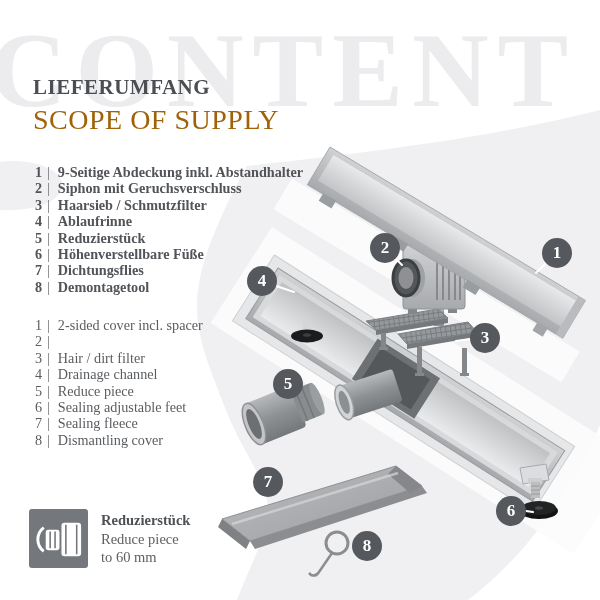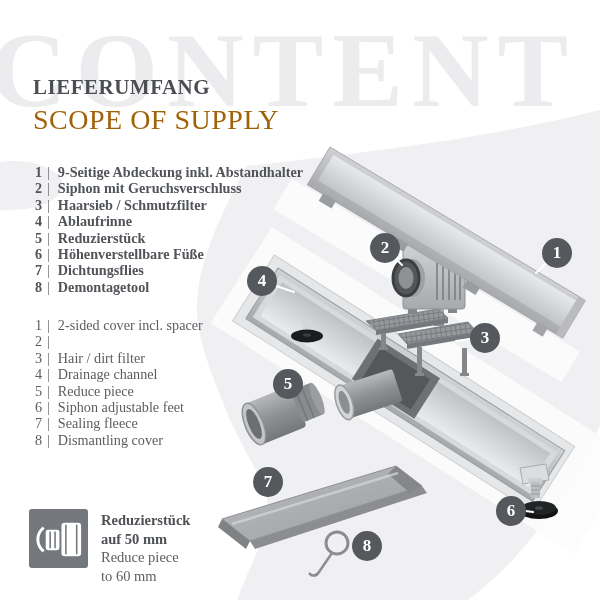--- a/index.html
+++ b/index.html
@@ -256,21 +256,21 @@
         <span class="lbl">Drainage channel</span>
       </li>
     <li>
         <span class="num">5</span>
         <span class="sep">|</span>
         <span class="lbl">Reduce piece</span>
       </li>
     <li>
         <span class="num">6</span>
         <span class="sep">|</span>
-        <span class="lbl">Siphon adjustable feet</span>
+        <span class="lbl">Sealing adjustable feet</span>
       </li>
     <li>
         <span class="num">7</span>
         <span class="sep">|</span>
         <span class="lbl">Sealing fleece</span>
       </li>
     <li>
         <span class="num">8</span>
         <span class="sep">|</span>
         <span class="lbl">Dismantling cover</span>
@@ -282,21 +282,20 @@
       <svg width="59" height="59" viewBox="0 0 60 60">
         <path d="M15 19 a15 15 0 0 0 0 24" fill="none" stroke="#ffffff" stroke-width="3"></path>
         <rect x="17" y="21" width="14" height="21" rx="2.5" fill="#ffffff"></rect>
         <path d="M21.5 23V40M26.5 23V40" stroke="#74787c" stroke-width="1.6"></path>
         <rect x="33" y="14" width="20" height="34" rx="3" fill="#ffffff"></rect>
         <path d="M37.5 16V46M48.5 16V46" stroke="#74787c" stroke-width="1.6"></path>
       </svg>
     </div>
     <div class="legend-text">
       <span class="b">Reduzierstück</span>
-      <span class="b">auf 50 mm</span>
       <span class="r">Reduce piece</span>
       <span class="r">to 60 mm</span>
     </div>
   </div>
 
   <div class="badge" style="left:542px;top:238px;">1</div>
   <div class="badge" style="left:370px;top:233px;">2</div>
   <div class="badge" style="left:470px;top:323px;">3</div>
   <div class="badge" style="left:247px;top:266px;">4</div>
   <div class="badge" style="left:273px;top:369px;">5</div>

